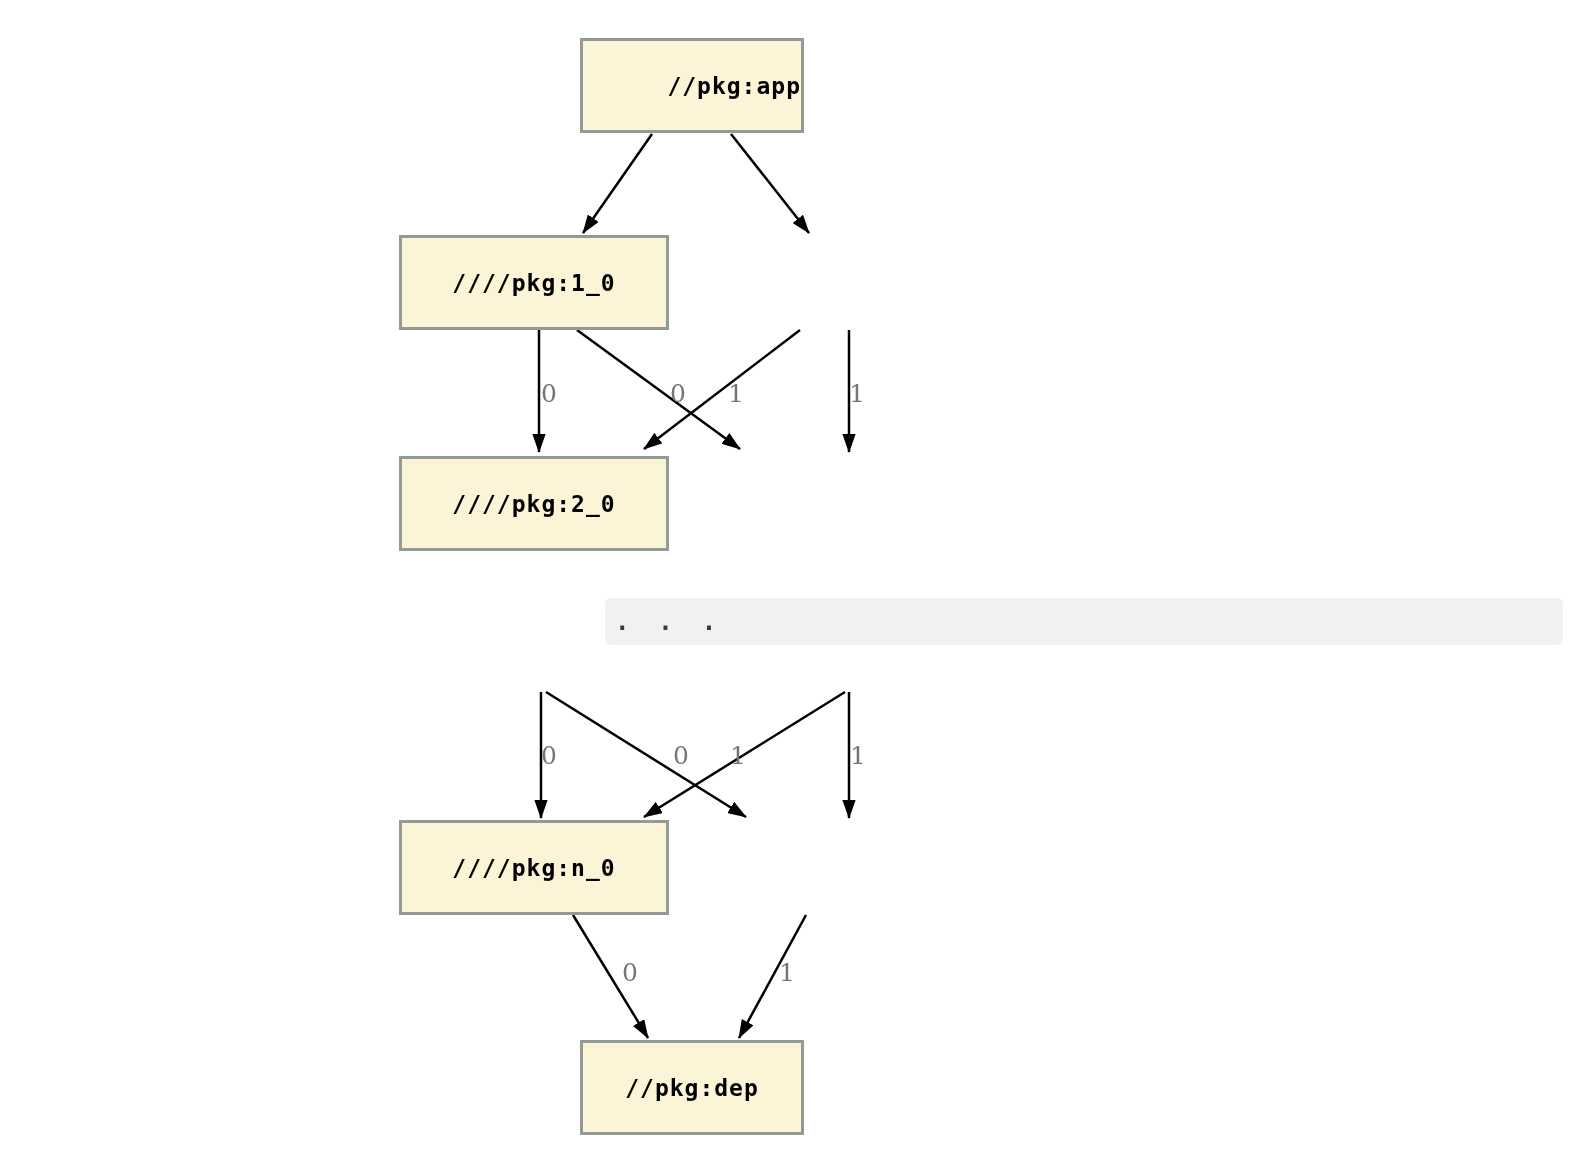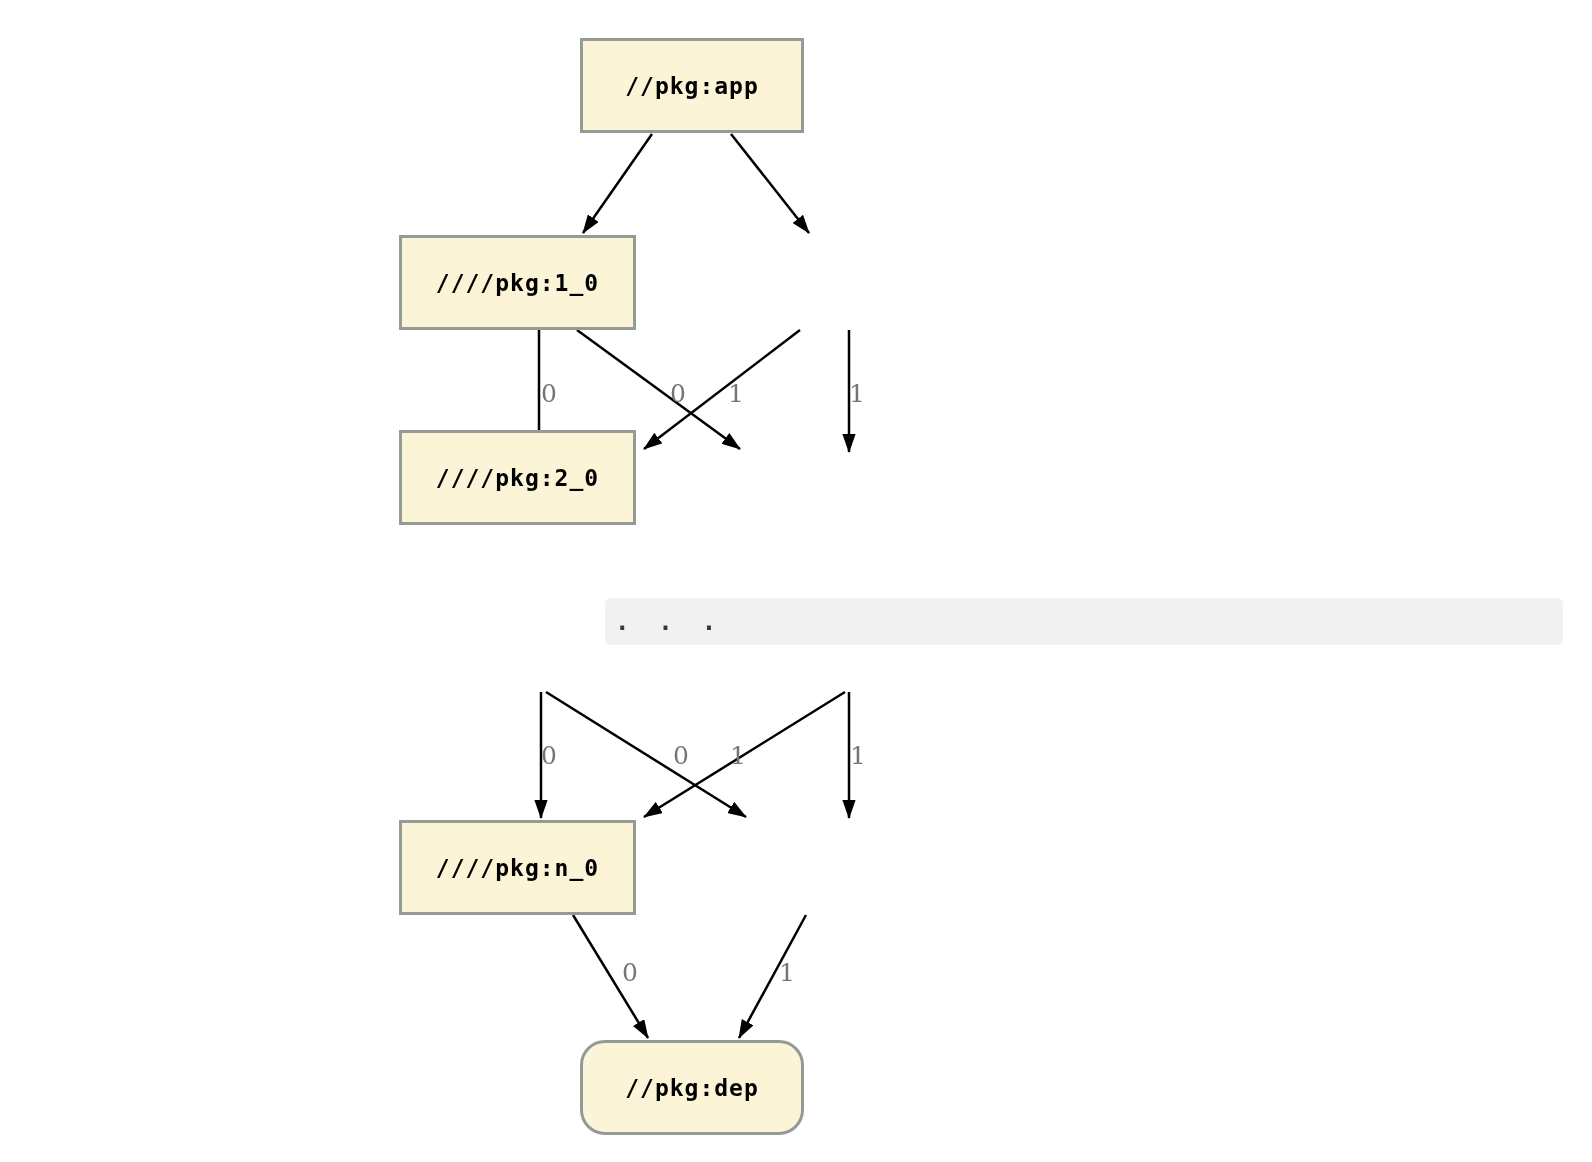--- a/index.html
+++ b/index.html
@@ -38,25 +38,25 @@
     border: 3px solid #949b97;
     display: flex;
     align-items: center;
     justify-content: center;
     font-family: "DejaVu Sans Mono", "Liberation Mono", monospace;
     font-weight: 700;
     font-size: 23px;
     color: #000000;
     letter-spacing: 1px;
   }
-  .node.wide { left: 399px; width: 237px; }
+  .node.wide { left: 399px; width: 270px; }
   .node.wide.right { left: 707px; }
   .node.narrow { left: 580px; width: 224px; }
   .row1 { top: 235px; height: 95px; }
-  .row2 { top: 430px; height: 95px; }
+  .row2 { top: 456px; height: 95px; }
   .rown { top: 820px; height: 95px; align-items: center; }
   .band {
     position: absolute;
     left: 605px;
     top: 598px;
     width: 958px;
     height: 47px;
     background: #f1f1f1;
     border-radius: 6px;
   }
@@ -106,37 +106,37 @@
     <text class="elabel" x="738" y="764" text-anchor="middle">1</text>
     <text class="elabel" x="858" y="764" text-anchor="middle">1</text>
 
     <line x1="573" y1="915" x2="648" y2="1038" marker-end="url(#arrow)"></line>
     <line x1="806" y1="915" x2="739" y2="1038" marker-end="url(#arrow)"></line>
 
     <text class="elabel" x="630" y="981" text-anchor="middle">0</text>
     <text class="elabel" x="787" y="981" text-anchor="middle">1</text>
   </svg>
 
-  <div class="node narrow" style="top:38px;height:95px;">
+  <div class="node narrow" style="top:38px;height:95px;justify-content:flex-end;">
     <span>//pkg:app</span>
   </div>
 
   <div class="node wide row1">
     <span>////pkg:1_0</span>
   </div>
 
   <div class="node wide row2">
     <span>////pkg:2_0</span>
   </div>
 
   <div class="band">
     <span class="dots">.  .  .</span>
   </div>
 
   <div class="node wide rown">
     <span>////pkg:n_0</span>
   </div>
 
-  <div class="node narrow" style="top:1040px;height:95px;border-radius:25px;">
+  <div class="node narrow" style="top:1040px;height:95px;">
     <span>//pkg:dep</span>
   </div>
 
 </div>
 
 </body></html>

